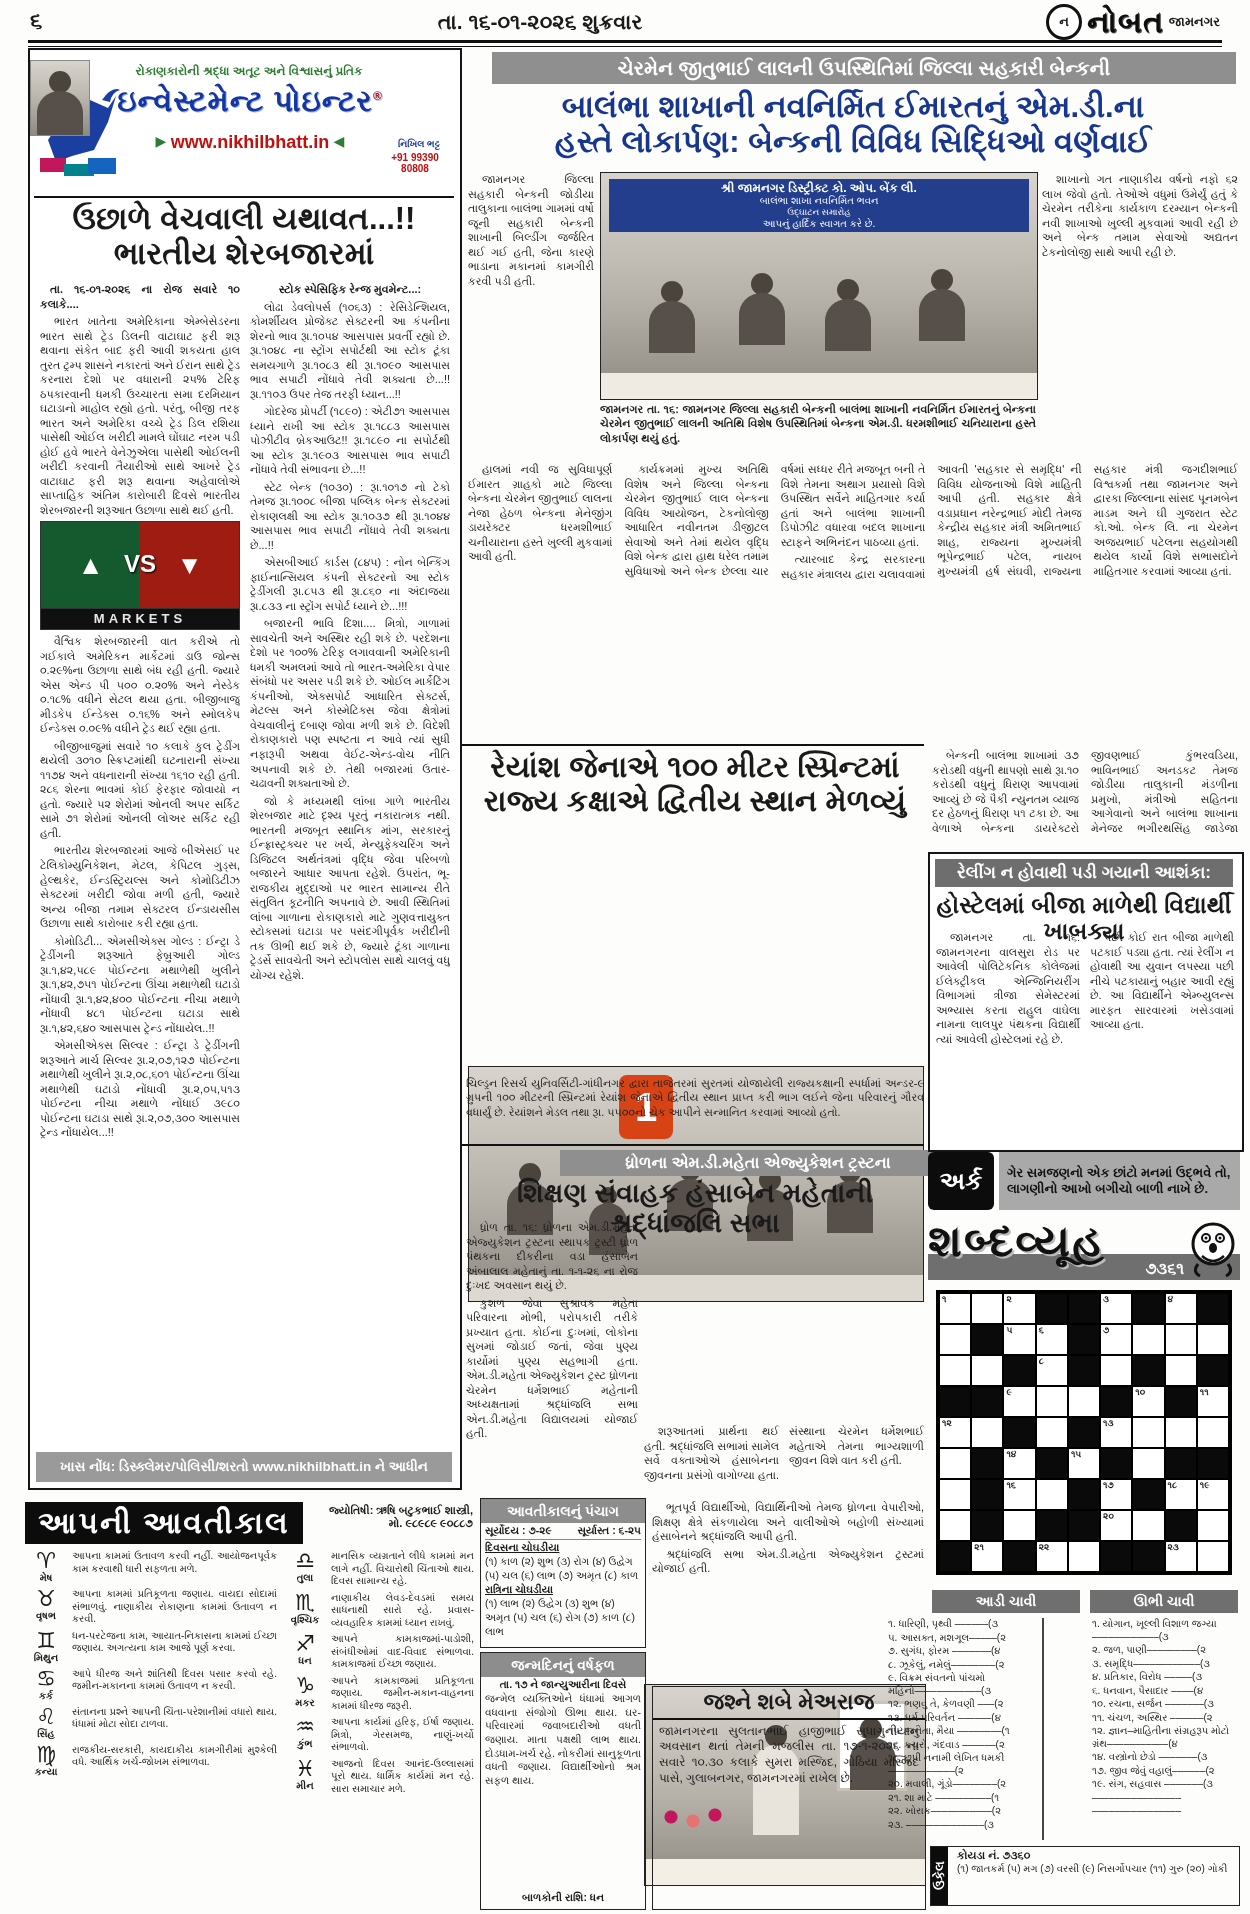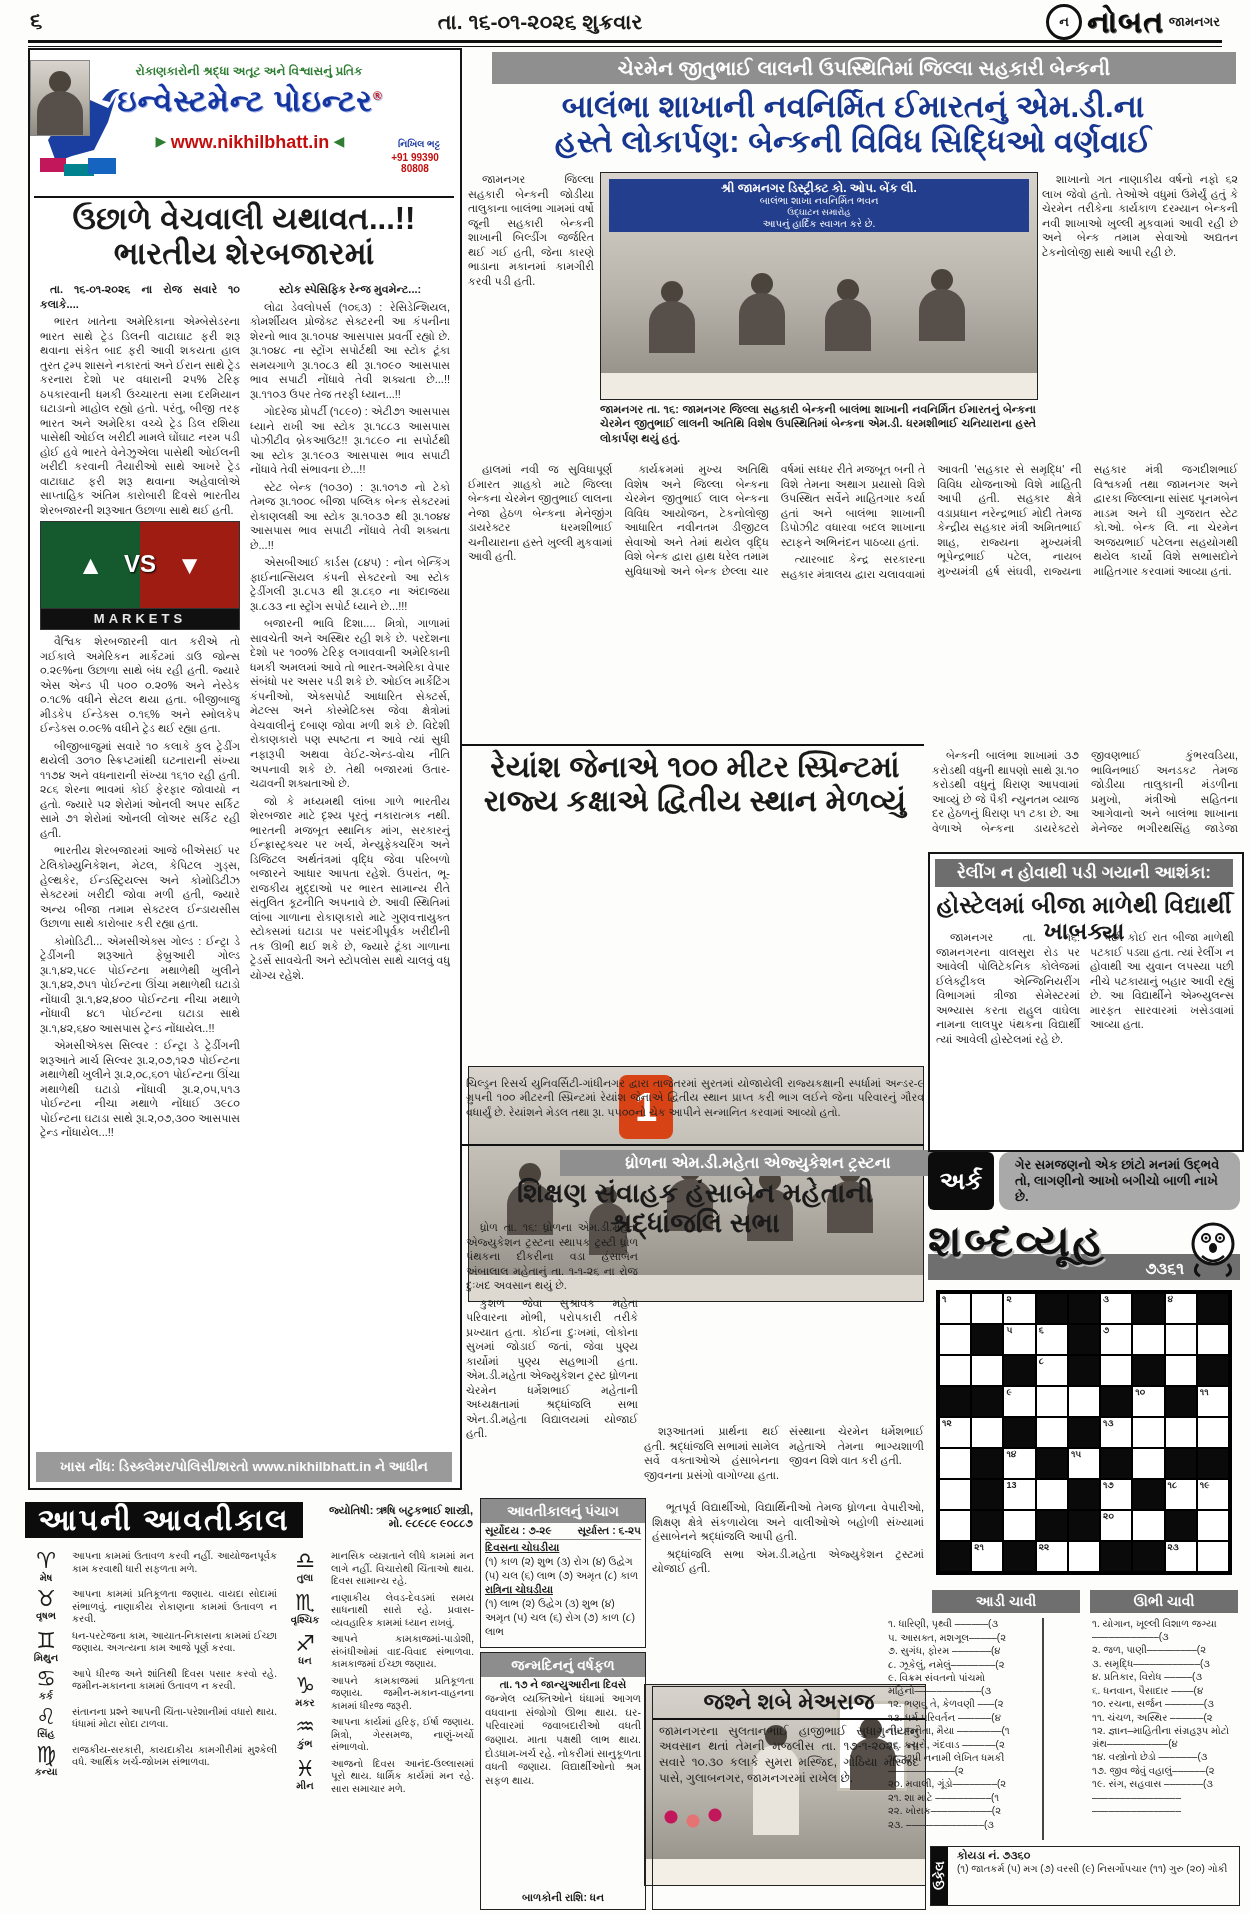--- a/index.html
+++ b/index.html
@@ -255,21 +255,21 @@
     <div class="abs bodytxt" style="left:6px;top:76px;width:298px;height:212px;column-count:2;column-gap:10px;">
       <div>
           <p class="para">જામનગર તા. ૧૬: જામનગરના વાલસુરા રોડ પર આવેલી પોલિટેકનિક કોલેજમાં ઈલેક્ટ્રીકલ એન્જિનિયરીંગ વિભાગમાં ત્રીજા સેમેસ્ટરમાં અભ્યાસ કરતા રાહુલ વાઘેલા નામના લાલપુર પંથકના વિદ્યાર્થી ત્યાં આવેલી હોસ્ટેલમાં રહે છે.</p>
           <p class="para">પછી કોઈ રાત બીજા માળેથી પટકાઈ પડ્યા હતા. ત્યાં રેલીંગ ન હોવાથી આ યુવાન લપસ્યા પછી નીચે પટકાયાનું બહાર આવી રહ્યું છે. આ વિદ્યાર્થીને એમ્બ્યુલન્સ મારફત સારવારમાં ખસેડવામાં આવ્યા હતા.</p>
         </div>
     </div>
   </div>
 
   <div class="abs" style="left:928px;top:1152px;width:312px;height:58px;display:flex;gap:5px;">
     <div class="ark-label" style="width:66px;">અર્ક</div>
-    <div class="arkbox" style="flex:1;display:flex;align-items:center;padding:2px 16px;font-size:13px;font-weight:bold;color:#111;border-radius:11px;">ગેર સમજણનો એક છાંટો મનમાં ઉદ્ભવે તો, લાગણીનો આખો બગીચો બાળી નાખે છે.</div>
+    <div class="arkbox" style="flex:1;display:flex;align-items:center;padding:2px 8px;font-size:13px;font-weight:bold;color:#111;">ગેર સમજણનો એક છાંટો મનમાં ઉદ્ભવે તો, લાગણીનો આખો બગીચો બાળી નાખે છે.</div>
   </div>
 
   <div class="abs" style="left:928px;top:1212px;width:312px;height:74px;">
     <div class="cw-bar"></div>
     <div class="cw-title abs" style="left:0;top:4px;">શબ્દવ્યૂહ</div>
     <div class="cw-num-big">૭૩૬૧</div>
     <svg class="abs" width="46" height="58" viewBox="0 0 46 58" style="right:4px;top:8px;">
       <circle cx="23" cy="24" r="20" fill="#fff" stroke="#111" stroke-width="3"></circle>
       <circle cx="16" cy="18" r="4" fill="#fff" stroke="#111" stroke-width="2"></circle>
       <circle cx="30" cy="18" r="4" fill="#fff" stroke="#111" stroke-width="2"></circle>
@@ -361,21 +361,21 @@
       <div class="cw-cell">
         <span class="cw-cellnum">૧૫</span>
       </div>
       <div class="cw-cell black"></div>
       <div class="cw-cell"></div>
       <div class="cw-cell black"></div>
       <div class="cw-cell black"></div>
       <div class="cw-cell"></div>
       <div class="cw-cell black"></div>
       <div class="cw-cell">
-        <span class="cw-cellnum">13</span>
+        <span class="cw-cellnum">૧૬</span>
       </div>
       <div class="cw-cell"></div>
       <div class="cw-cell black"></div>
       <div class="cw-cell">
         <span class="cw-cellnum">૧૭</span>
       </div>
       <div class="cw-cell black"></div>
       <div class="cw-cell">
         <span class="cw-cellnum">૧૮</span>
       </div>
@@ -443,21 +443,21 @@
       <p class="clue">––––––––––––––––</p>
     </div>
   <div class="abs thinbox" style="left:930px;top:1846px;width:308px;height:58px;display:flex;gap:5px;align-items:stretch;">
     <div class="sol-label">ઉકેલ</div>
     <div style="flex:1;padding:2px 4px;">
       <div class="b" style="font-size:11px;">કોયડા નં. ૭૩૬૦</div>
       <div class="sm" style="line-height:1.3;">(૧) જાતકર્મ (૫) મગ (૭) વરસી (૯) નિસર્ગોપચાર (૧૧) ગુરુ (૨૦) ગોકી</div>
     </div>
   </div>
 
-  <div class="horo-head abs" style="left:25px;top:1502px;width:278px;height:36px;">આપની આવતીકાલ</div>
+  <div class="horo-head abs" style="left:25px;top:1502px;width:278px;height:42px;">આપની આવતીકાલ</div>
   <div class="abs" style="left:308px;top:1504px;width:165px;text-align:right;font-size:11px;font-weight:bold;">
     <div>જ્યોતિષી: ઋષિ બટુકભાઈ શાસ્ત્રી,</div>
     <div>મો. ૯૮૯૮૯ ૯૦૮૮૭</div>
   </div>
   <div class="abs" style="left:25px;top:1550px;width:252px;height:358px;overflow:hidden;">
       <div class="z-entry">
         <div class="z-icon">
           <span class="z-sym">♈</span>
           <span class="z-name">મેષ</span>
         </div>

